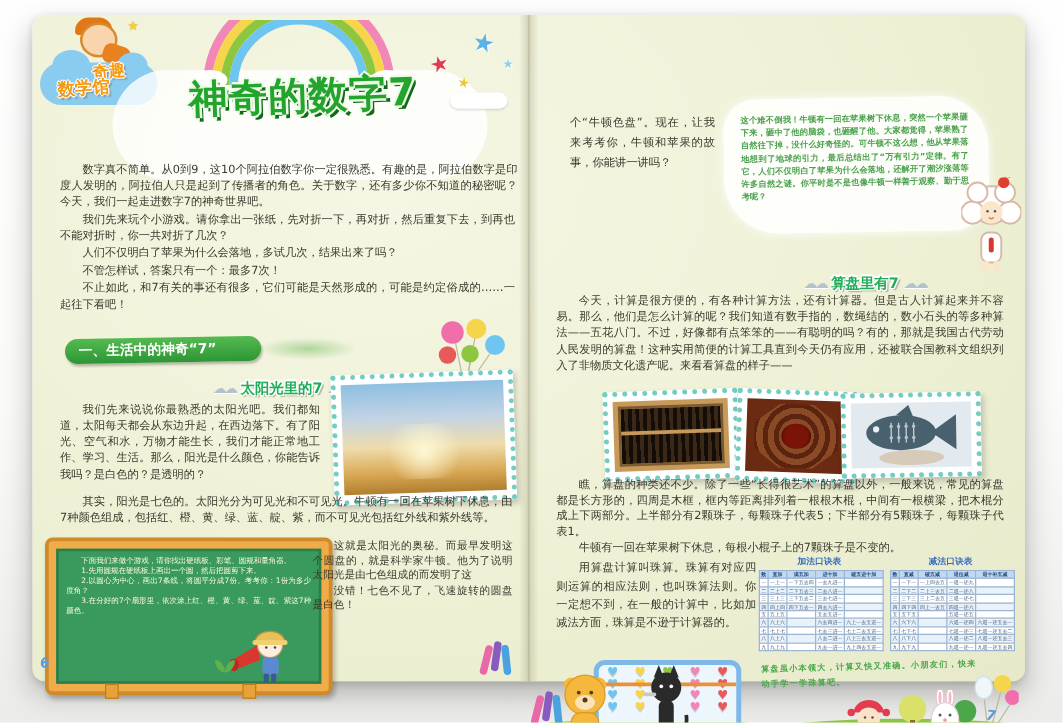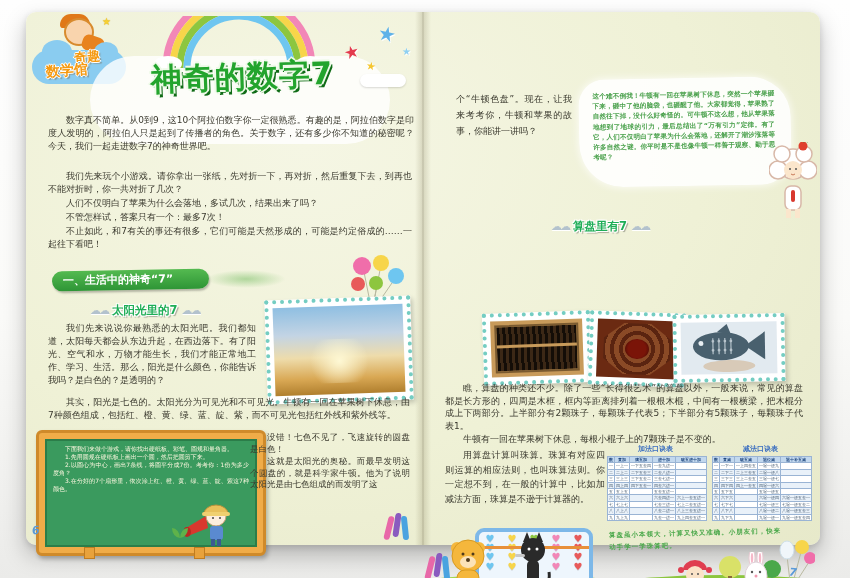--- a/index.html
+++ b/index.html
@@ -38,30 +38,30 @@
   .deco-stars .st{position:absolute;text-shadow:1px 1px 0 #fff;}
   .st1{left:18px;top:26px;font-size:17px;color:#e33b4e;transform:rotate(-15deg);}
   .st2{left:40px;top:44px;font-size:11px;color:#f5c630;transform:rotate(10deg);}
   .st3{left:52px;top:6px;font-size:20px;color:#5fb2e8;transform:rotate(12deg);}
   .st4{left:76px;top:30px;font-size:10px;color:#8fd0f2;}
   .deco-cloud{position:absolute;left:34px;top:58px;width:46px;height:13px;background:#fff;border-radius:8px;box-shadow:0 1px 2px rgba(0,0,0,.15);}
   .main-title{position:absolute;left:86px;top:44px;width:260px;text-align:center;font-size:31px;font-weight:bold;color:#23a42d;letter-spacing:1px;transform:rotate(-2deg);
       text-shadow:2px 0 0 #eefae8,-2px 0 0 #eefae8,0 2px 0 #eefae8,0 -2px 0 #eefae8,3px 3px 0 #0f6b16;}
   .byline{position:absolute;left:86px;top:96px;width:260px;text-align:center;font-size:8px;color:#55544a;}
 
-  .intro{position:absolute;left:22px;top:102px;width:366px;}
+  .intro{position:absolute;left:22px;top:118px;width:366px;}
   .game{position:absolute;left:22px;top:158px;width:364px;}
 
   .banner{position:absolute;left:26px;top:258px;width:146px;height:20px;background:linear-gradient(180deg,#54ba50,#2e9536);
           border-radius:11px;color:#fff;font-weight:bold;font-size:11px;line-height:20px;padding-left:11px;
           box-shadow:1px 2px 2px rgba(0,0,0,.25);transform:rotate(-1deg);white-space:nowrap;}
   .banner-splash{position:absolute;left:180px;top:258px;width:80px;height:18px;
           background:radial-gradient(ellipse,rgba(110,185,90,.5) 0%,rgba(110,185,90,0) 70%);}
 
-  .cloud-h{position:absolute;text-align:left;white-space:nowrap;}
+  .cloud-h{position:absolute;text-align:right;white-space:nowrap;}
   .cloud-h .cl{color:#b3c2cd;font-size:11px;letter-spacing:-2px;text-shadow:0 1px 0 #fff;vertical-align:middle;}
   .cloud-h .t{color:#1fae57;font-weight:bold;font-size:11.5px;margin:0 4px;vertical-align:middle;
       text-shadow:1px 1px 0 #fff,-1px 1px 0 #fff,1px -1px 0 #fff,-1px -1px 0 #fff,2px 2px 1px rgba(0,0,0,.3);}
   .ch-sun{left:64px;top:288px;width:190px;}
   .ch-abacus{left:128px;top:156px;width:190px;}
 
   .sun-text{position:absolute;left:22px;top:310px;width:208px;}
   .photo-frame{position:absolute;background:#fff;padding:4px;border:4px dotted #74cdc2;box-shadow:2px 3px 5px rgba(0,0,0,.2);}
   .photo-sun{left:240px;top:286px;width:130px;height:88px;transform:rotate(-2deg);}
   .photo-sun .ph{width:100%;height:100%;background:linear-gradient(180deg,#8fbfe2 0%,#c3d4e4 32%,#eedcab 58%,#d9a854 82%,#b07f2e 100%);position:relative;}
@@ -255,22 +255,22 @@
         <path d="M20,12 a12,9 0 0 1 24,0 z" fill="#e8c05a" stroke="#b8903a" stroke-width="1"></path>
         <rect x="18" y="10" width="28" height="4" rx="2" fill="#f0d070"></rect>
         <circle cx="29" cy="16" r="1" fill="#444"></circle>
         <circle cx="36" cy="16" r="1" fill="#444"></circle>
         <rect x="26" y="24" width="13" height="14" rx="3" fill="#5a8ad0"></rect>
         <rect x="27" y="37" width="4" height="7" fill="#3a5a90"></rect>
         <rect x="33" y="37" width="4" height="7" fill="#3a5a90"></rect>
       </svg>
 
       <div class="experiment txt">
+          <p>这就是太阳光的奥秘。而最早发明这个圆盘的，就是科学家牛顿。他为了说明太阳光是由七色组成的而发明了这</p>
           <p>没错！七色不见了，飞速旋转的圆盘是白色！</p>
-          <p>这就是太阳光的奥秘。而最早发明这个圆盘的，就是科学家牛顿。他为了说明太阳光是由七色组成的而发明了这</p>
         </div>
 
       <div class="crayons cray-left">
         <div class="cr cr1"></div>
           <div class="cr cr2"></div>
           <div class="cr cr3"></div>
       </div>
       <div class="sprout"></div>
 
       <div class="pageno pn-left">6</div>
@@ -301,20 +301,23 @@
         <rect x="16" y="44" width="16" height="24" rx="6" fill="#fff" stroke="#d8b8a8" stroke-width="1.5"></rect>
         <rect x="22" y="48" width="4" height="12" rx="2" fill="#d8382e"></rect>
         <rect x="17" y="67" width="5" height="9" fill="#fbe6cc"></rect>
         <rect x="26" y="67" width="5" height="9" fill="#fbe6cc"></rect>
       </svg>
 
       <div class="cloud-h ch-abacus">
         <span class="cl">☁☁</span><span class="t">算盘里有7</span><span class="cl">☁☁</span>
       </div>
 
+      <div class="abacus-p1 txt">
+          <p>今天，计算是很方便的，有各种计算方法，还有计算器。但是古人计算起来并不容易。那么，他们是怎么计算的呢？我们知道有数手指的，数绳结的，数小石头的等多种算法——五花八门。不过，好像都有点笨笨的——有聪明的吗？有的，那就是我国古代劳动人民发明的算盘！这种实用简便的计算工具直到今天仍有应用，还被联合国教科文组织列入了非物质文化遗产呢。来看看算盘的样子——</p>
+        </div>
 
       <div class="photo-frame photo-a">
         <div class="wood">
             <div class="wood-in"></div>
           </div>
       </div>
       <div class="photo-frame photo-b">
         <div class="octo-bg">
             <div class="octo"></div>
           </div>

